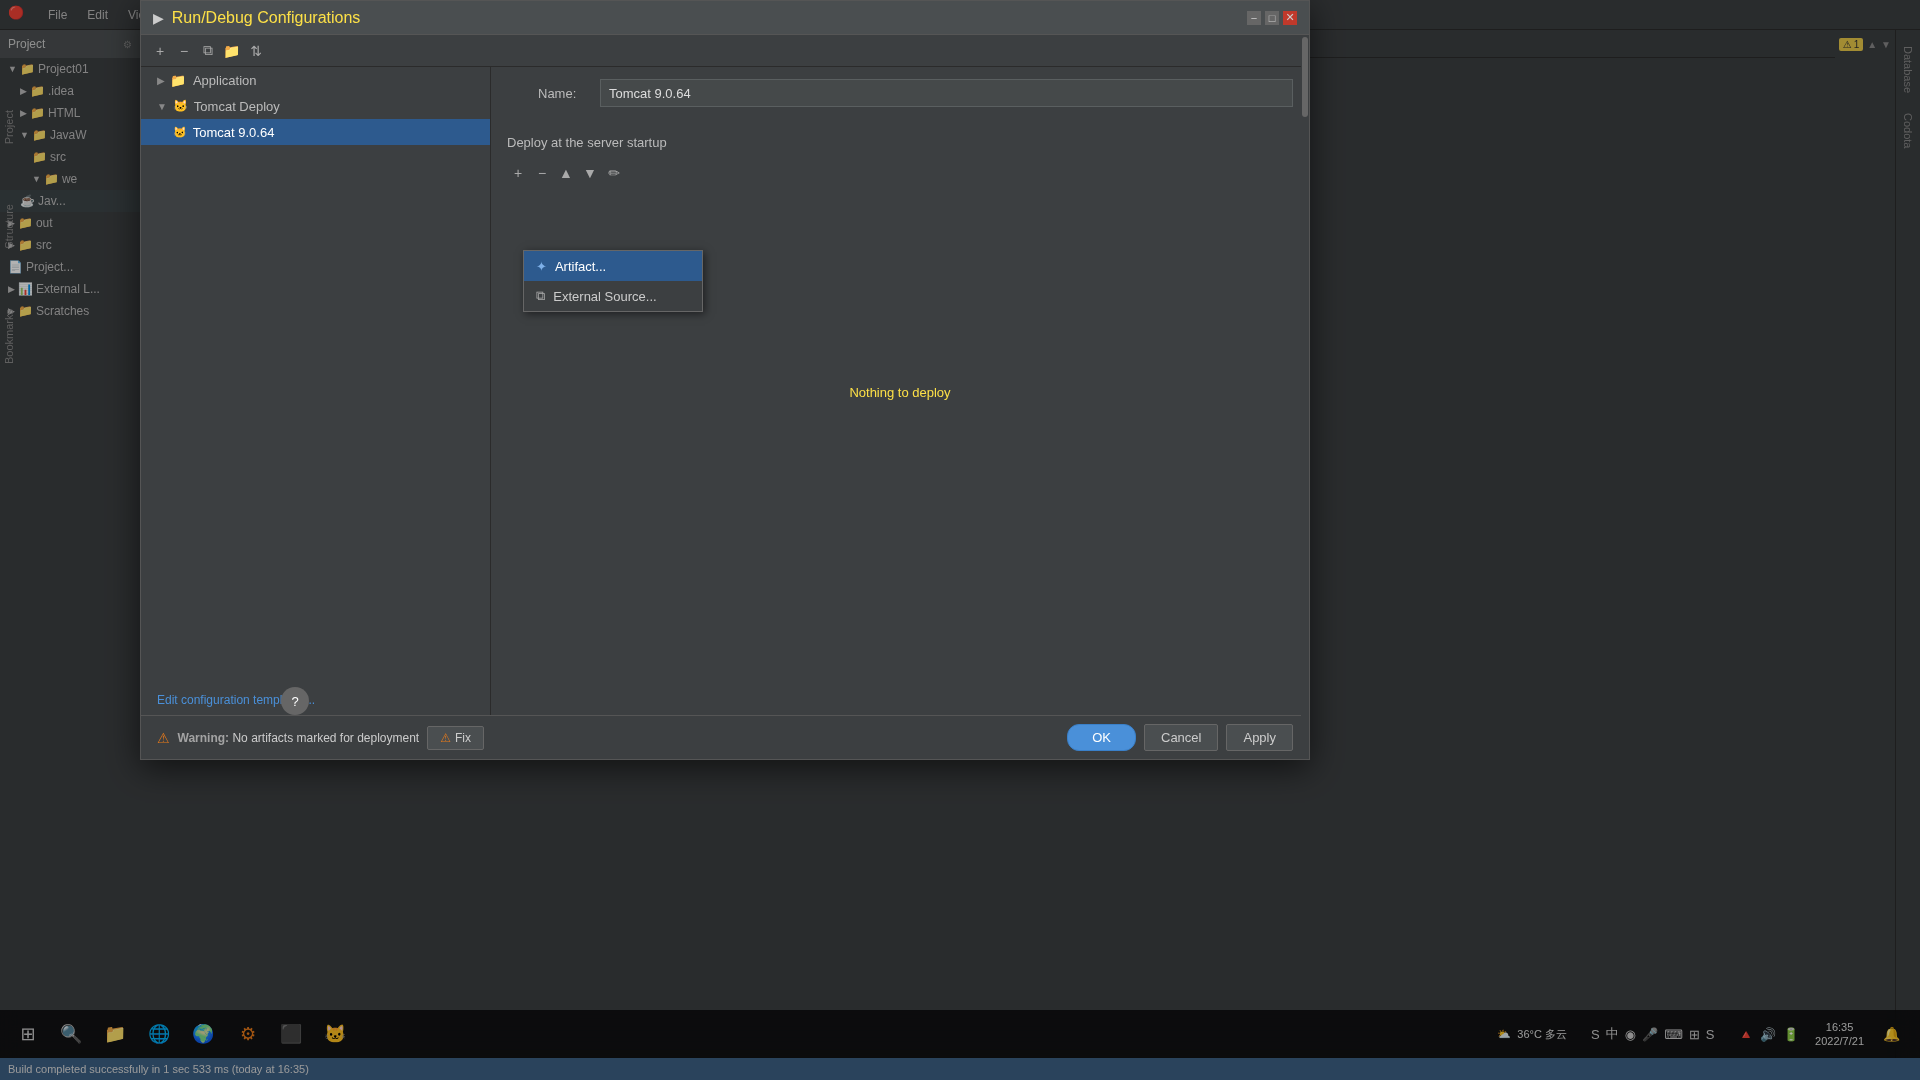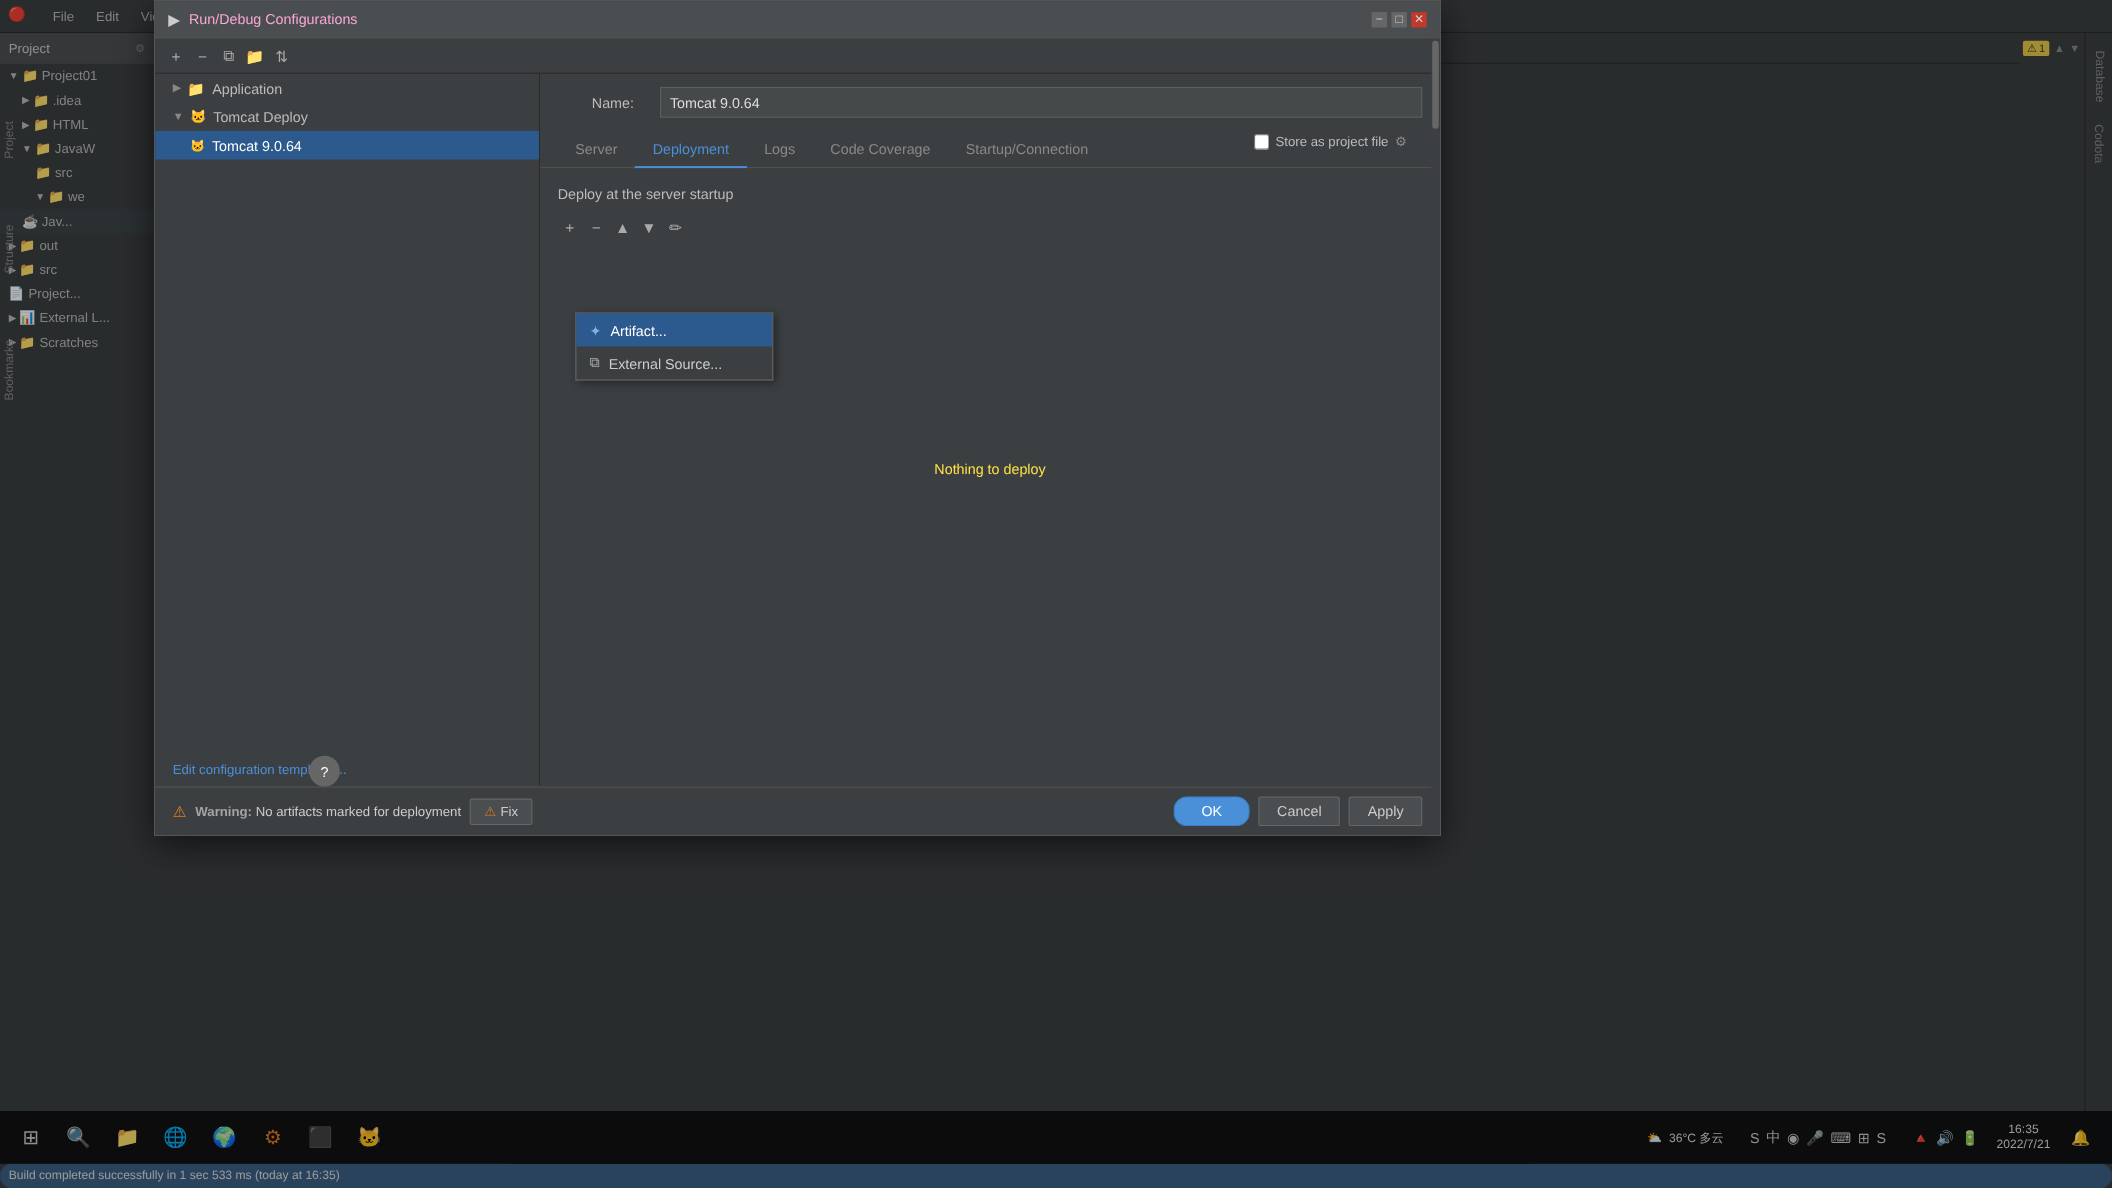--- a/index.html
+++ b/index.html
@@ -134,21 +134,20 @@
       position: absolute;
       bottom: 0; left: 0;
       width: 1920px;
       height: 22px;
       background: #3d6185;
       display: flex;
       align-items: center;
       padding: 0 8px;
       font-size: 11px;
       color: #ddd;
-      border-radius: 11px;
     }
 
     
     .taskbar {
       position: absolute;
       bottom: 22px; left: 0;
       width: 1920px;
       height: 48px;
       background: rgba(0,0,0,0.7);
       backdrop-filter: blur(10px);
@@ -185,22 +184,22 @@
     .dialog-titlebar {
       background: #4a4e50;
       height: 34px;
       display: flex;
       align-items: center;
       padding: 0 12px;
       border-bottom: 1px solid #555;
       flex-shrink: 0;
     }
     .dialog-title {
-      font-size: 13px;
-      color: #f9a8d4;
+      font-size: 16px;
+      color: #fde047;
       flex: 1;
     }
     .dialog-controls {
       display: flex;
       gap: 4px;
     }
     .dialog-control-btn {
       width: 14px;
       height: 14px;
       background: #666;
@@ -847,27 +846,20 @@
         </div>
       </div>
 
       <div class="config-panel-header">
         <div class="name-row">
           <span class="name-label">Name:</span>
           <input class="name-input" type="text" value="Tomcat 9.0.64" style="">
         </div>
       </div>
 
-      <div class="panel-tabs">
-        <div class="panel-tab">Server</div>
-        <div class="panel-tab active">Deployment</div>
-        <div class="panel-tab">Logs</div>
-        <div class="panel-tab">Code Coverage</div>
-        <div class="panel-tab">Startup/Connection</div>
-      </div>
 
       <div class="panel-content">
         <div class="deploy-title">Deploy at the server startup</div>
 
         <div style="position:relative;">
           <div class="deploy-toolbar">
             <button class="deploy-toolbar-btn">+</button>
             <button class="deploy-toolbar-btn">−</button>
             <button class="deploy-toolbar-btn">▲</button>
             <button class="deploy-toolbar-btn">▼</button>

